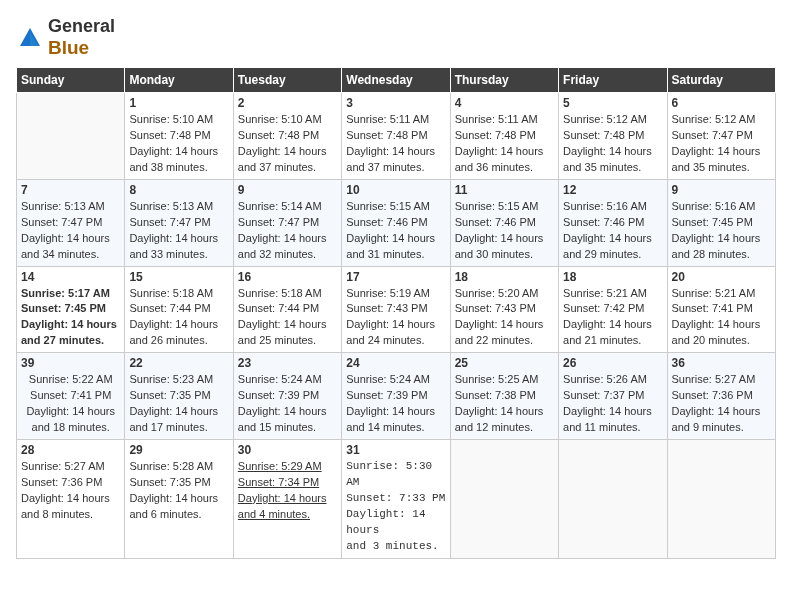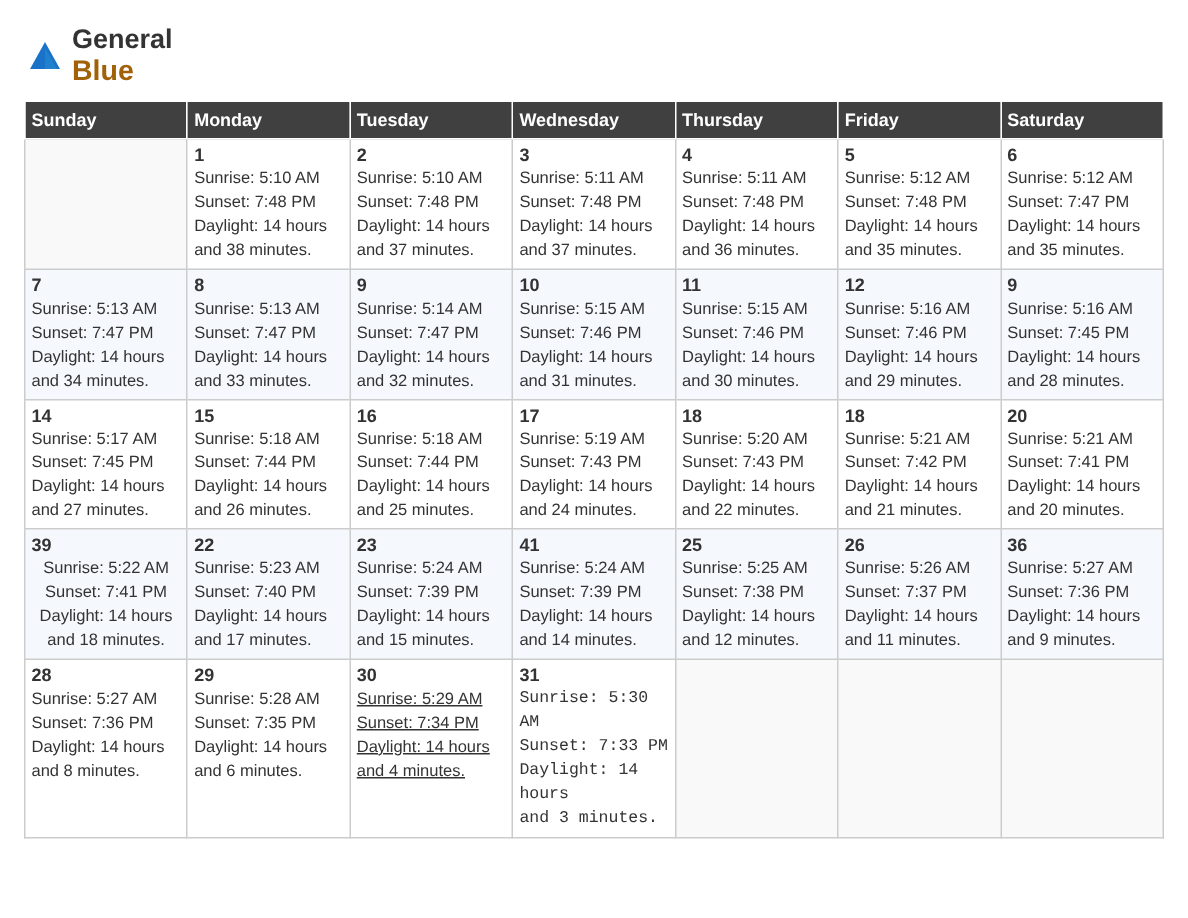--- a/index.html
+++ b/index.html
@@ -209,21 +209,21 @@
           <span class="day-number">9</span>
           <div class="day-info" style="white-space: pre-line;">Sunrise: 5:16 AM
 Sunset: 7:45 PM
 Daylight: 14 hours
 and 28 minutes.</div>
         </td>
       </tr>
       <tr>
         <td>
           <span class="day-number">14</span>
-          <div class="day-info" style="white-space: pre-line;">Sunrise: 5:17 AM
+          <div class="day-info" style="white-space: pre-line; font-weight: bold;">Sunrise: 5:17 AM
 Sunset: 7:45 PM
 Daylight: 14 hours
 and 27 minutes.</div>
         </td>
         <td>
           <span class="day-number">15</span>
           <div class="day-info" style="white-space: pre-line;">Sunrise: 5:18 AM
 Sunset: 7:44 PM
 Daylight: 14 hours
 and 26 minutes.</div>
@@ -268,33 +268,33 @@
         <td>
           <span class="day-number">39</span>
           <div class="day-info" style="white-space: pre-line; text-align: center;">Sunrise: 5:22 AM
 Sunset: 7:41 PM
 Daylight: 14 hours
 and 18 minutes.</div>
         </td>
         <td>
           <span class="day-number">22</span>
           <div class="day-info" style="white-space: pre-line;">Sunrise: 5:23 AM
-Sunset: 7:40 PM
+Sunset: 7:35 PM
 Daylight: 14 hours
 and 17 minutes.</div>
         </td>
         <td>
           <span class="day-number">23</span>
           <div class="day-info" style="white-space: pre-line;">Sunrise: 5:24 AM
 Sunset: 7:39 PM
 Daylight: 14 hours
 and 15 minutes.</div>
         </td>
         <td>
-          <span class="day-number">41</span>
+          <span class="day-number">24</span>
           <div class="day-info" style="white-space: pre-line;">Sunrise: 5:24 AM
 Sunset: 7:39 PM
 Daylight: 14 hours
 and 14 minutes.</div>
         </td>
         <td>
           <span class="day-number">25</span>
           <div class="day-info" style="white-space: pre-line;">Sunrise: 5:25 AM
 Sunset: 7:38 PM
 Daylight: 14 hours

